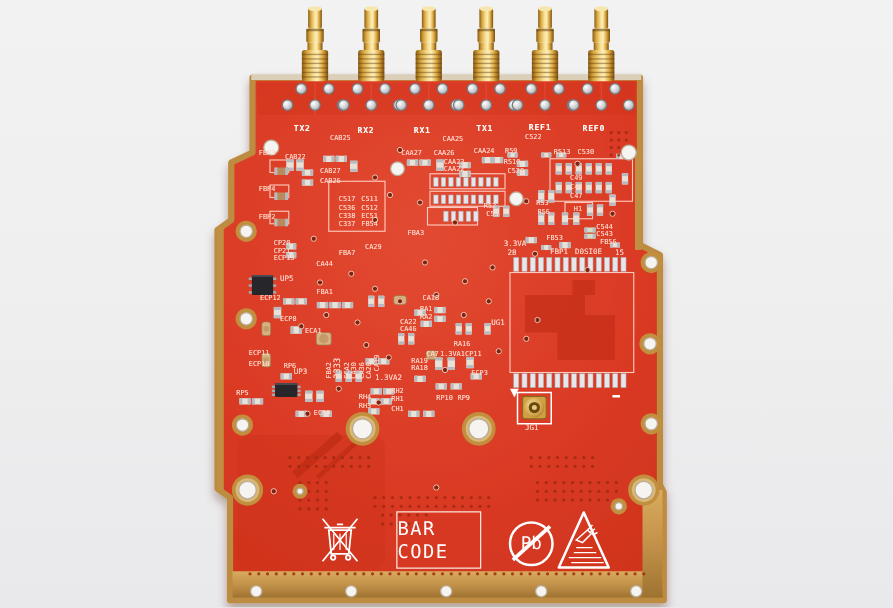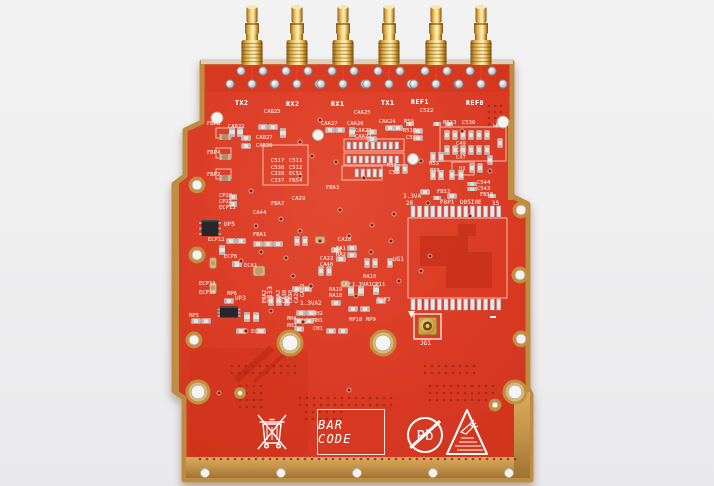--- a/index.html
+++ b/index.html
@@ -8,21 +8,21 @@
          font-family:"DejaVu Sans Mono","Liberation Mono",monospace;}
   .layer{position:absolute;left:0;top:0;width:714px;height:486px;}
   #silk-layer{pointer-events:none;text-align:right;}
   .silk{position:absolute;color:#ffd7cb;font:5.5px "DejaVu Sans Mono",monospace;
         line-height:1;white-space:nowrap;transform-origin:0 0;text-shadow:0 0 .5px rgba(255,210,200,.6);}
   .conn-label{color:#ffffff;font-size:6.5px;font-weight:bold;letter-spacing:.6px;}
   .board-name{position:absolute;left:268px;top:378px;color:#ffc4b5;font-size:15px;
               letter-spacing:4.5px;font-family:"DejaVu Sans Mono",monospace;}
   .barcode-box{position:absolute;left:317px;top:409px;width:66px;height:44px;
                border:1.5px solid rgba(255,238,233,.95);display:flex;align-items:center;justify-content:center;}
-  .barcode-text{color:#fff;font-size:12px;letter-spacing:1.2px;word-spacing:6px;font-style:italic;}
+  .barcode-text{color:#fff;font-size:15px;letter-spacing:1.2px;word-spacing:6px;}
   .pb-badge{position:absolute;left:407px;top:417px;width:32px;height:32px;border:2.5px solid #fff;
             border-radius:50%;display:flex;align-items:center;justify-content:center;}
   .pb-badge::after{content:'';position:absolute;left:-4px;top:14px;width:40px;height:2.5px;
                    background:#fff;transform:rotate(-42deg);}
   .pb-text{color:#fff;font-size:14px;font-family:"DejaVu Sans Mono",monospace;}
 </style>
 </head>
 <body>
 
 <div id="stage">
@@ -1091,21 +1091,21 @@
       <path d="M455,446 L481,446 M457,450 L483,450 M459,442 L477,442 M461,438 L474,438" stroke="#fff" stroke-width="1"></path>
       <path d="M461,432 L470,424 L473,427 L466,434 Z M470,424 L474,420 M472,426 L476,423 M474,428 L478,426" stroke="#fff" stroke-width="1.2" fill="none"></path>
     </g>
   </svg>
 
   <div id="silk-layer" class="layer">
       <div class="silk conn-label" style="left: 235px; top: 100px;">TX2</div>
       <div class="silk conn-label" style="left: 286px; top: 101px;">RX2</div>
       <div class="silk conn-label" style="left: 331px; top: 101px;">RX1</div>
       <div class="silk conn-label" style="left: 381px; top: 100px;">TX1</div>
-      <div class="silk conn-label" style="left: 411px; top: 99px;">REF1</div>
+      <div class="silk conn-label" style="left: 423px; top: 99px;">REF1</div>
       <div class="silk conn-label" style="left: 466px; top: 100px;">REF0</div>
       <div class="silk" style="left: 207px; top: 121px;">FBP3</div>
       <div class="silk" style="left: 228px; top: 124px;">CAB22</div>
       <div class="silk" style="left: 264px; top: 109px;">CAB25</div>
       <div class="silk" style="left: 354px; top: 110px;">CAA25</div>
       <div class="silk" style="left: 420px; top: 108px;">C522</div>
       <div class="silk" style="left: 256px; top: 135px;">CAB27</div>
       <div class="silk" style="left: 256px; top: 143px;">CAB26</div>
       <div class="silk" style="left: 321px; top: 121px;">CAA27</div>
       <div class="silk" style="left: 347px; top: 121px;">CAA26</div>

